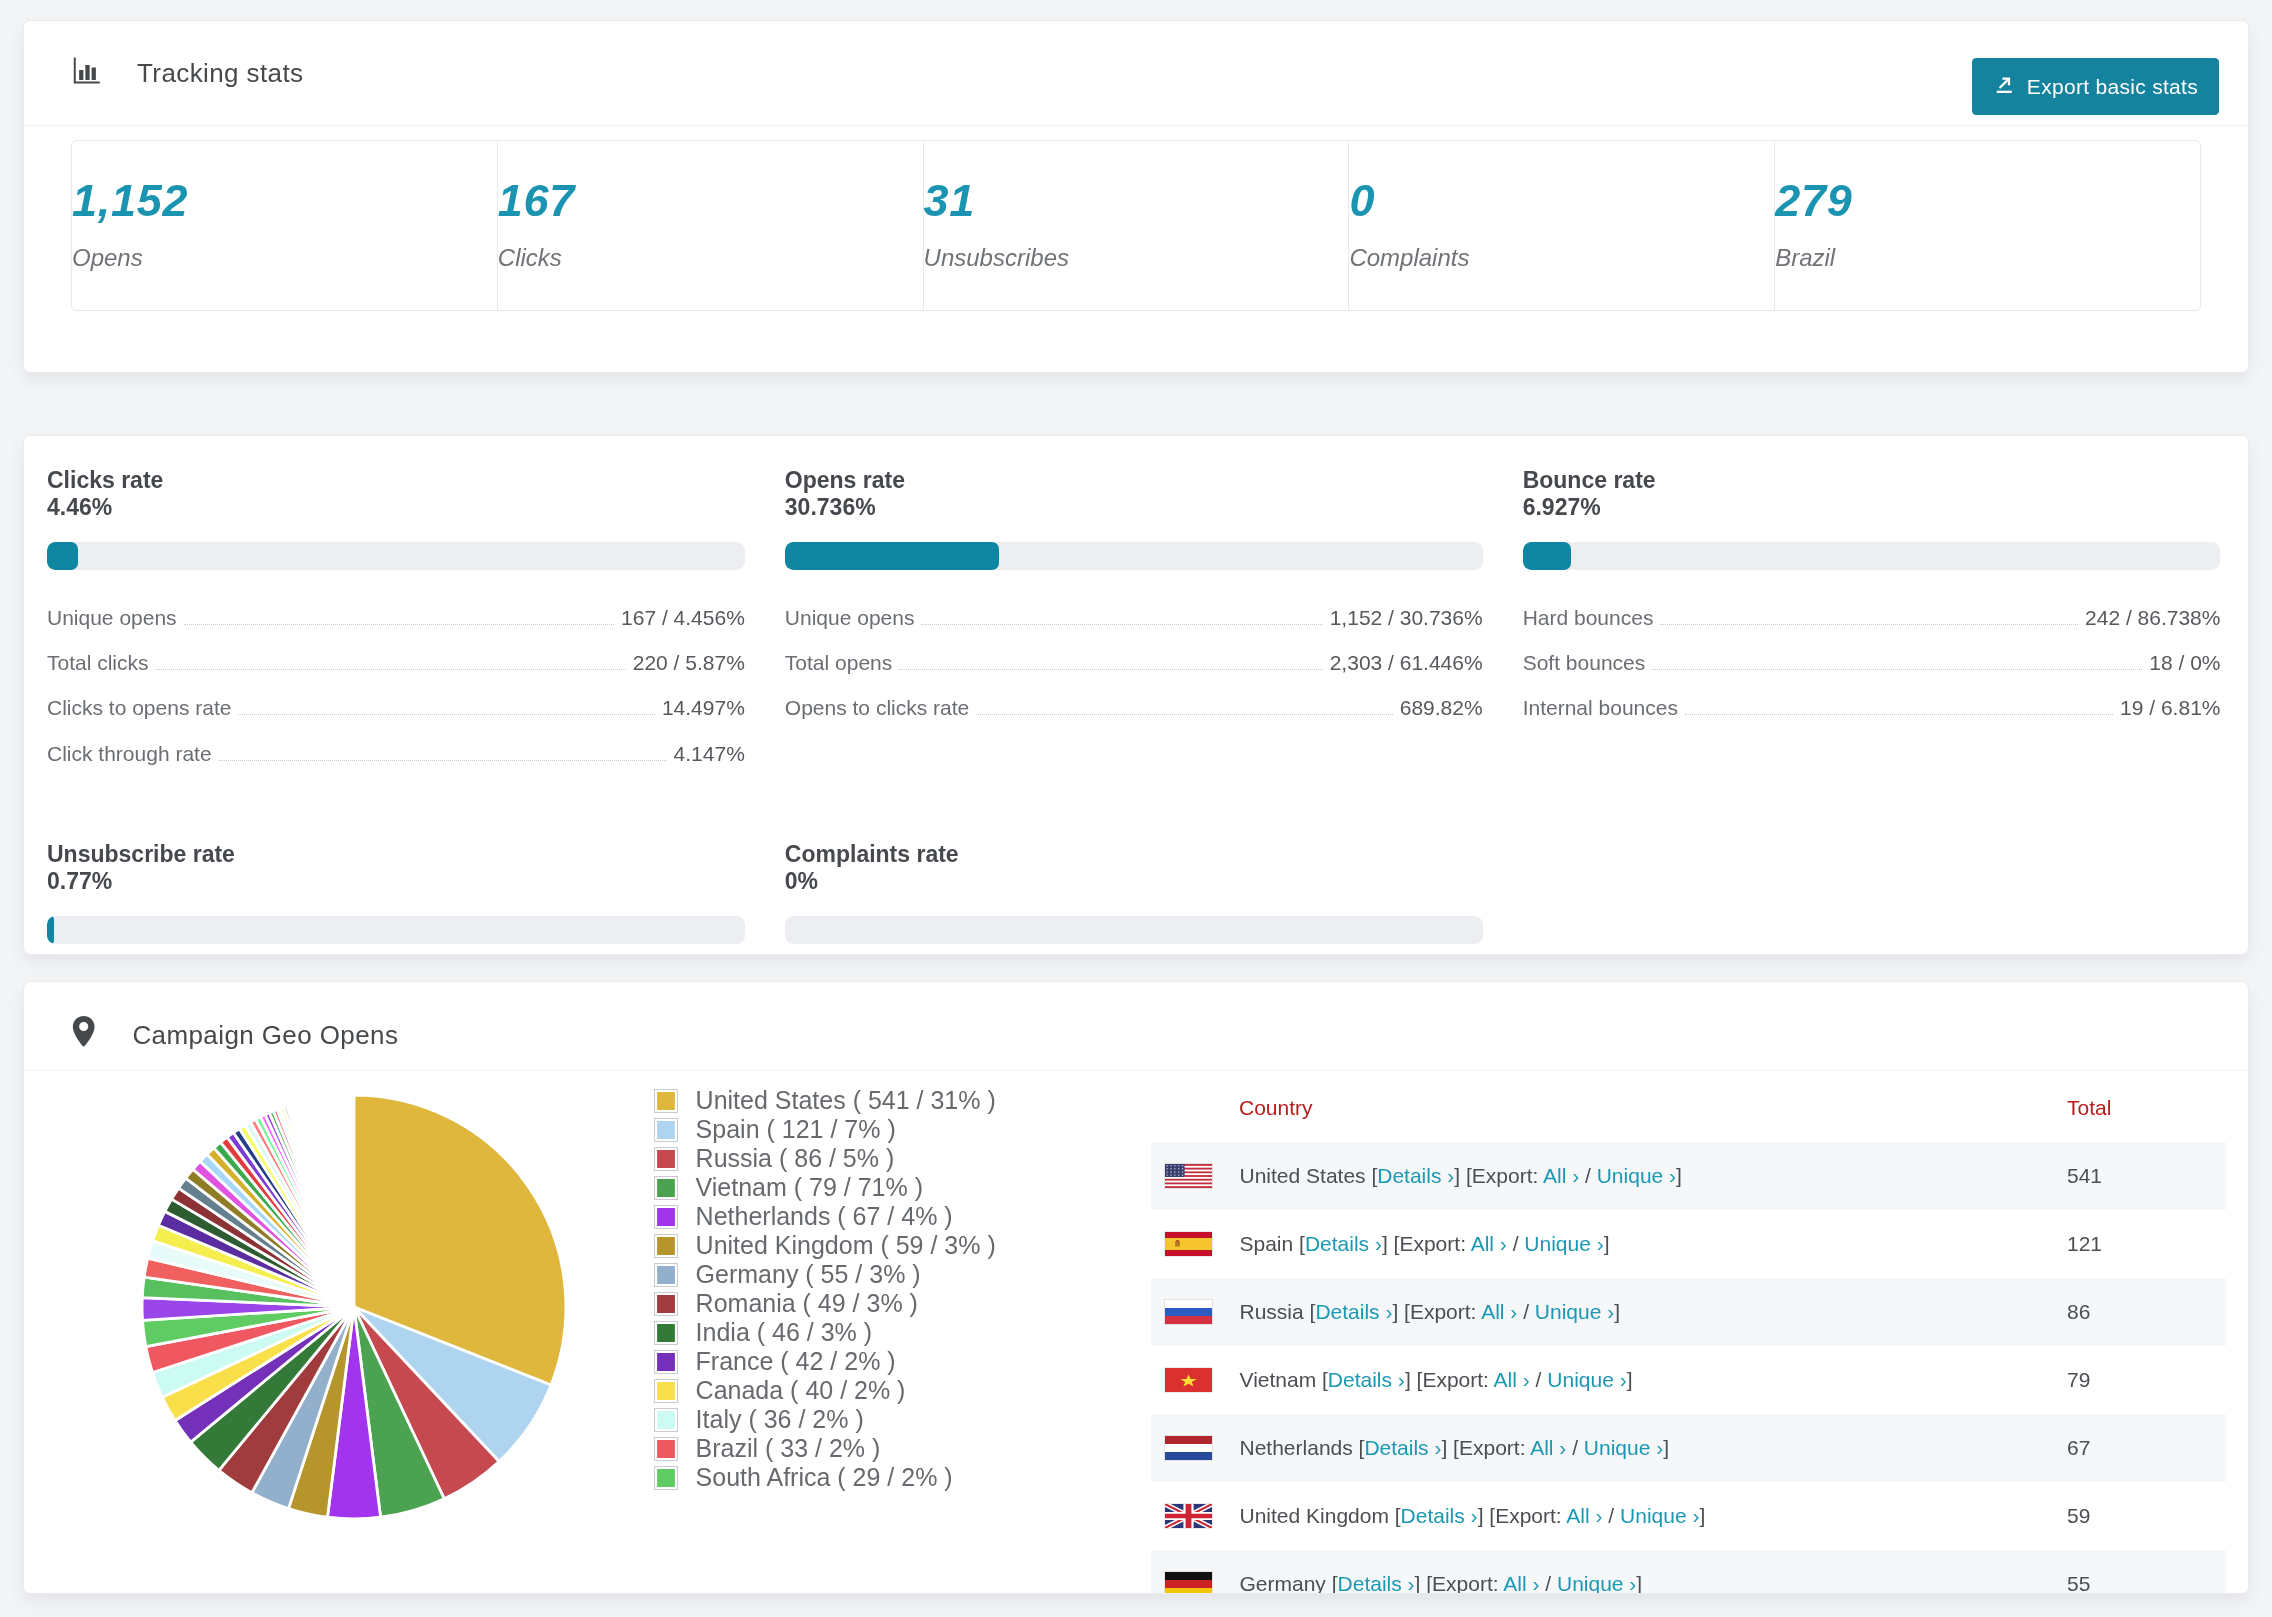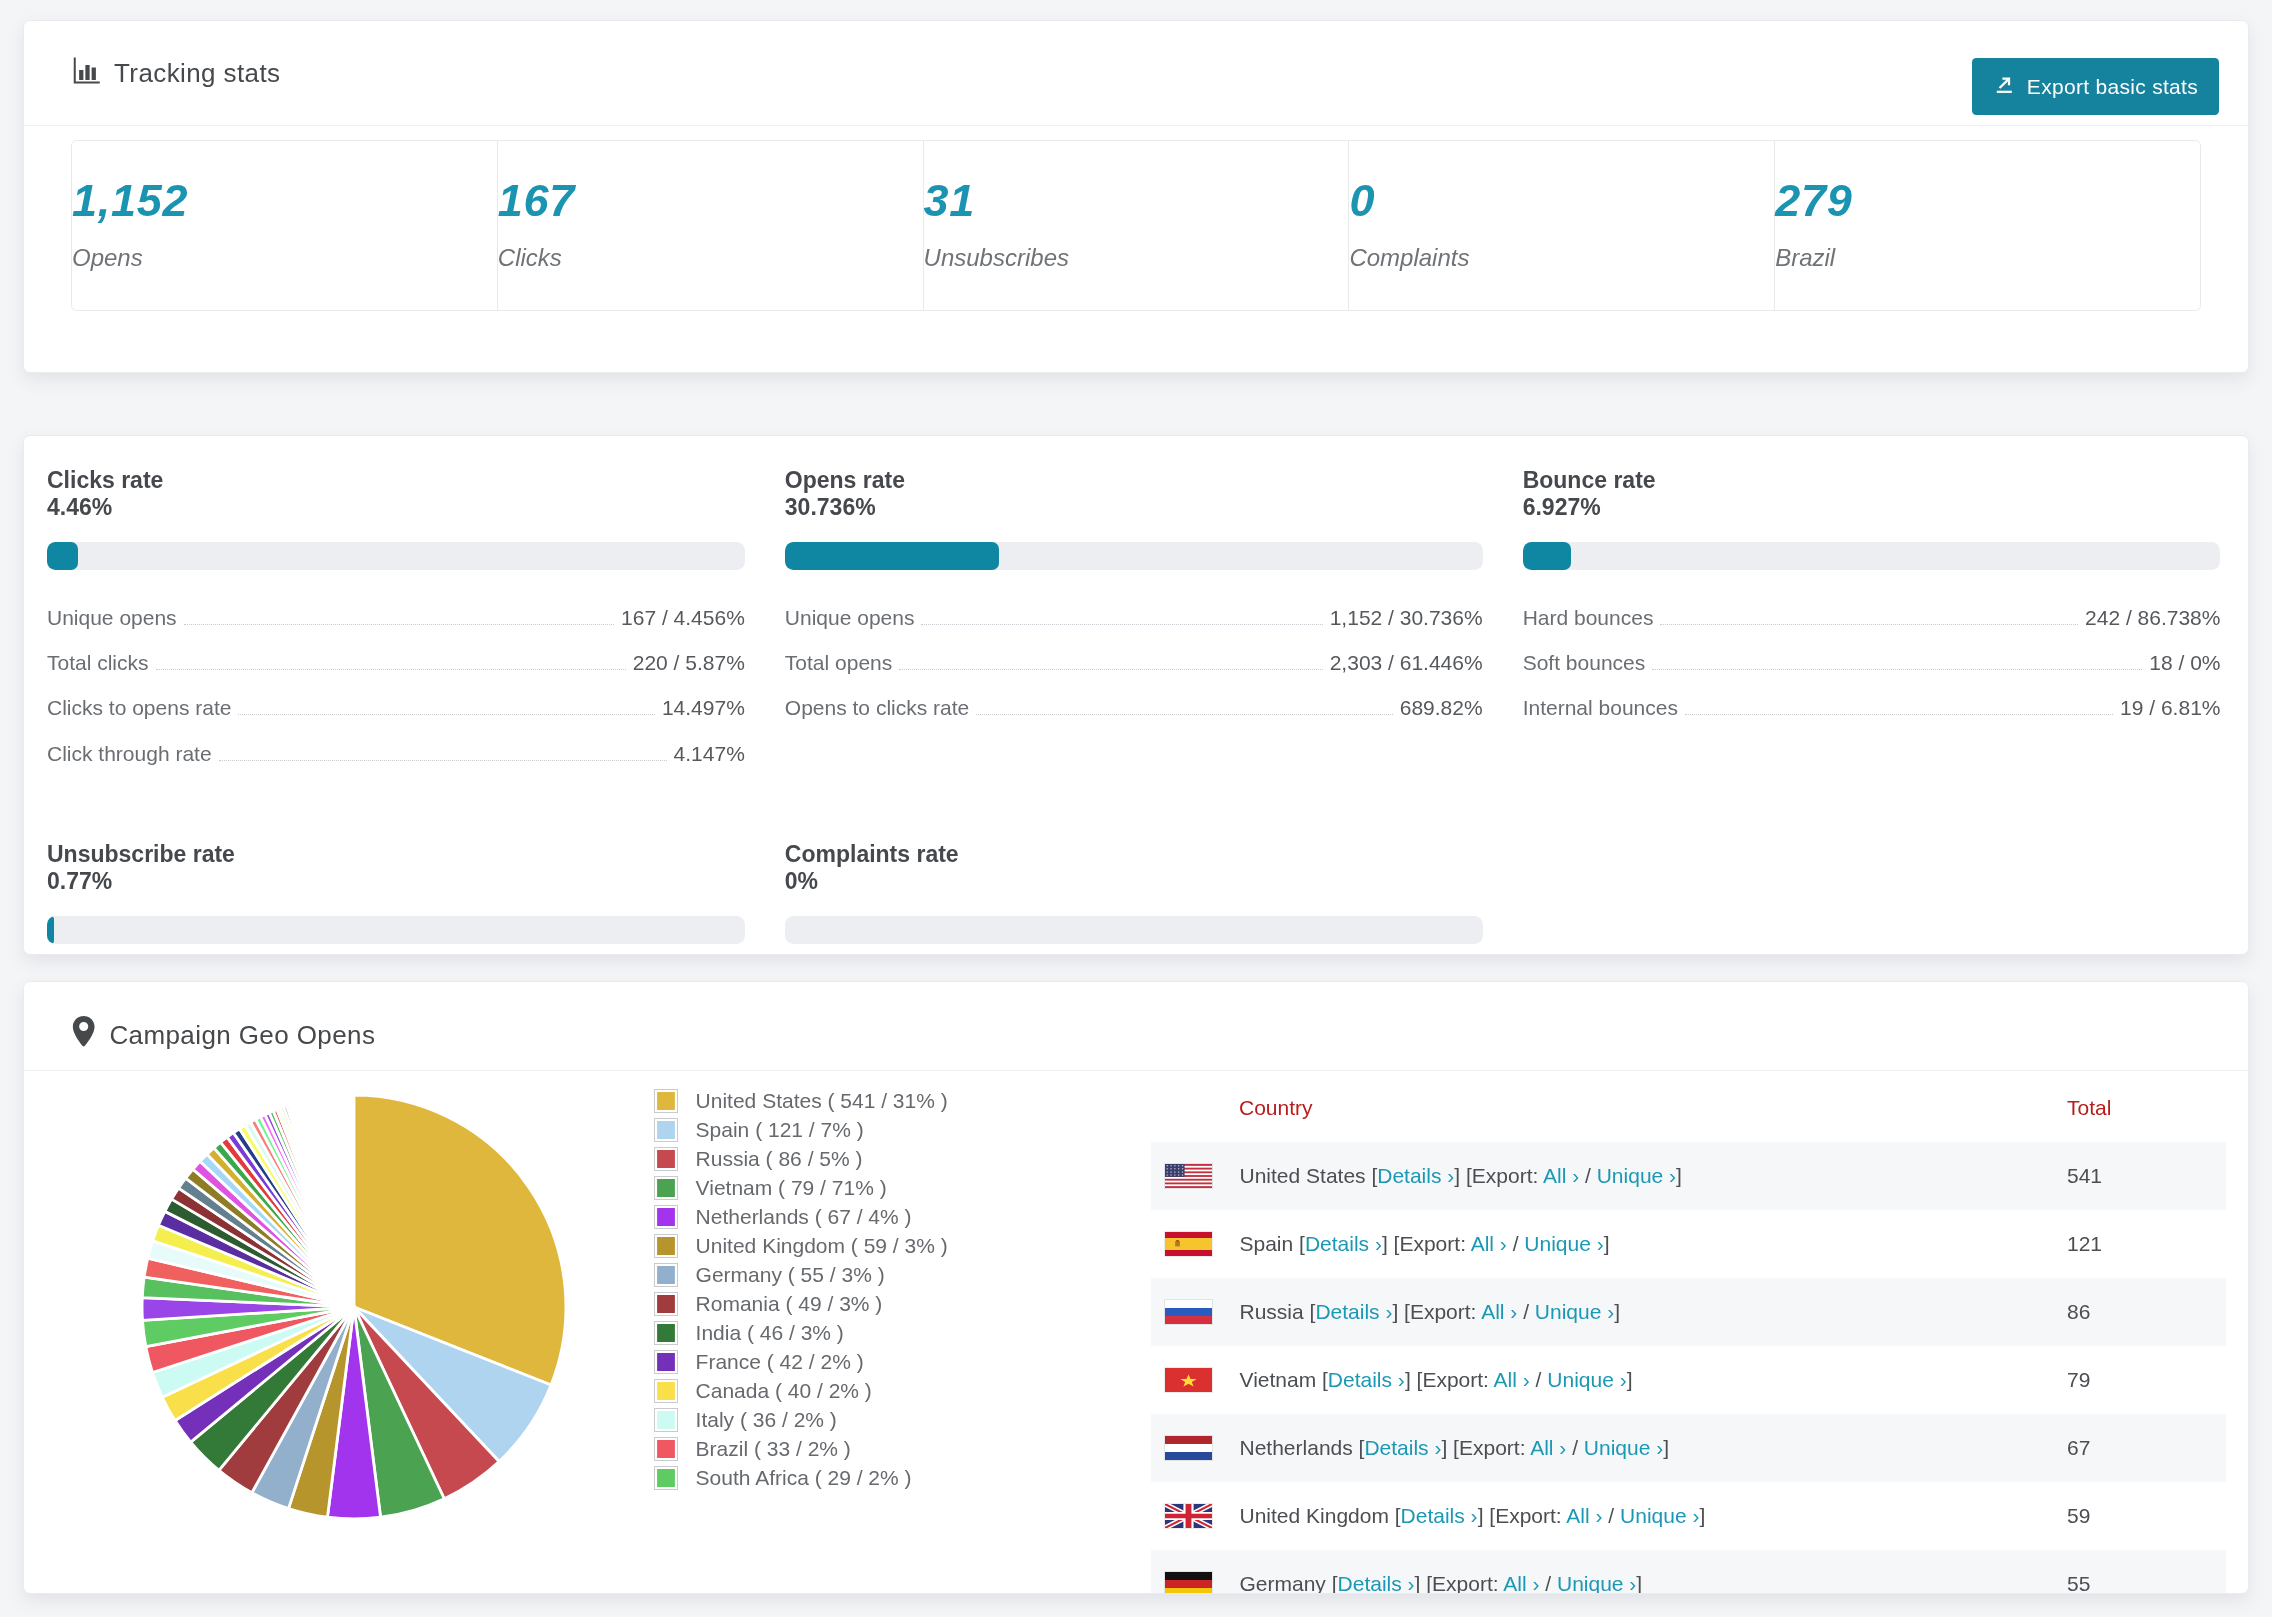--- a/index.html
+++ b/index.html
@@ -13,21 +13,21 @@
     position:absolute;left:23px;width:2226px;background:#fff;
     border:0.7px solid #e9ebed;border-radius:7px;
     box-shadow:0 7px 17px rgba(70,80,95,.10);
     box-sizing:border-box;
   }
   #card-tracking{top:20px;height:353px;}
   #card-rates{top:435px;height:520px;}
   #card-geo{top:981px;height:613px;overflow:hidden;}
 
   .card-header{
-    position:absolute;top:34px;left:47px;display:flex;align-items:center;gap:13px;
+    position:absolute;top:34px;left:47px;display:flex;align-items:center;gap:36px;
     font-size:26px;color:#46494c;letter-spacing:0.4px;
   }
   .card-divider{position:absolute;left:0;right:0;border-top:0.7px solid #eef0f2;}
   #card-tracking .card-divider{top:104px;}
   #card-geo .card-divider{top:88px;}
 
   
   .export-btn{
     position:absolute;top:37px;right:29px;height:57px;
     display:flex;align-items:center;gap:11.3px;padding:0 21px;
@@ -54,21 +54,21 @@
     font-size:23px;font-weight:700;color:#45484c;flex-direction:column;}
   .rate-bar{height:28px;background:#eceef1;border-radius:8.5px;margin:21px 0 25.4px;overflow:hidden;}
   .rate-fill{height:100%;background:#0f87a3;border-radius:7px;}
   .rate-row{display:flex;align-items:baseline;font-size:21px;color:#6a6e73;padding:10.6px 0;}
   .rate-row .dots{flex:1;border-bottom:1.4px dotted #c8ccd0;margin:0 7px 5px;}
   .rate-row .val{color:#55585c;white-space:nowrap;}
 
   
   .pie-wrap{position:absolute;left:111px;top:106px;width:438px;height:438px;}
   .legend{position:absolute;left:630px;top:104px;}
-  .legend-item{display:flex;align-items:center;gap:17.6px;height:29px;font-size:21px;color:#66696d;}
+  .legend-item{display:flex;align-items:center;gap:17.6px;height:29px;font-size:25px;color:#66696d;}
   .legend-swatch{width:22px;height:22px;border:0.7px solid #c9cbcf;box-shadow:inset 0 0 0 2.1px #fff;flex:none;}
 
   .geo-table{position:absolute;left:1127px;top:92px;width:1075px;}
   .gt-header{display:flex;align-items:center;height:68px;font-size:21px;color:#b91c1c;}
   .gt-row{display:flex;align-items:center;height:68px;font-size:21px;color:#4b4e52;}
   .gt-row.odd{background:#f6f7f8;}
   .col-country{flex:1;display:flex;align-items:center;padding-left:14px;box-sizing:border-box;}
   .gt-header .col-country{padding-left:88px;}
   .col-total{width:159px;flex:none;}
   .flag{width:47px;height:24px;margin-right:27.5px;flex:none;display:block;

